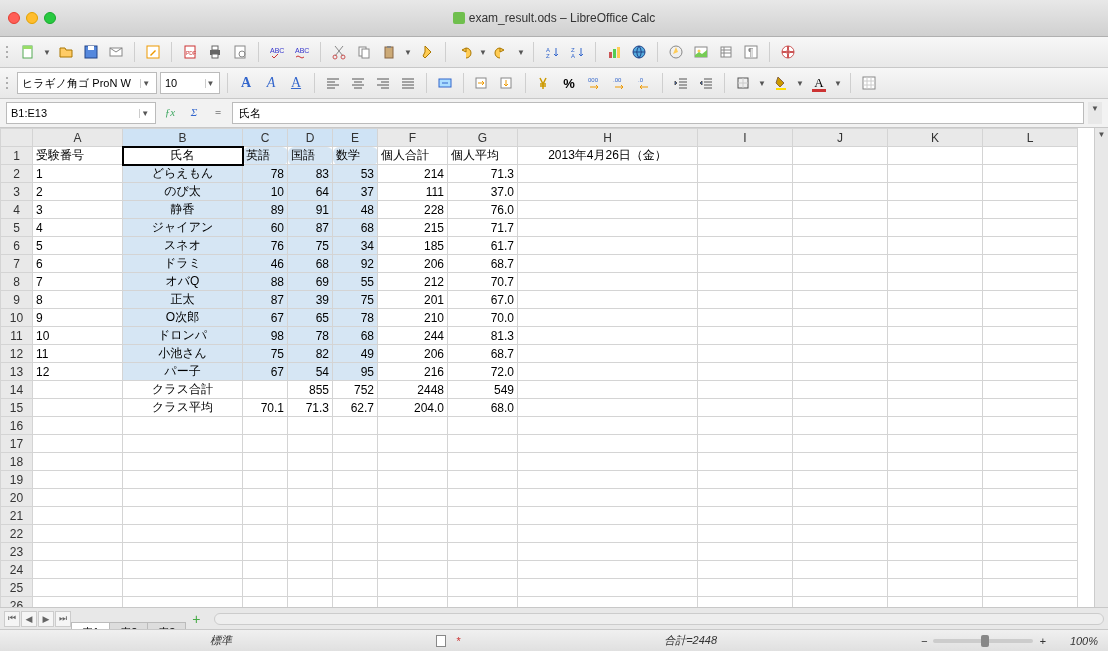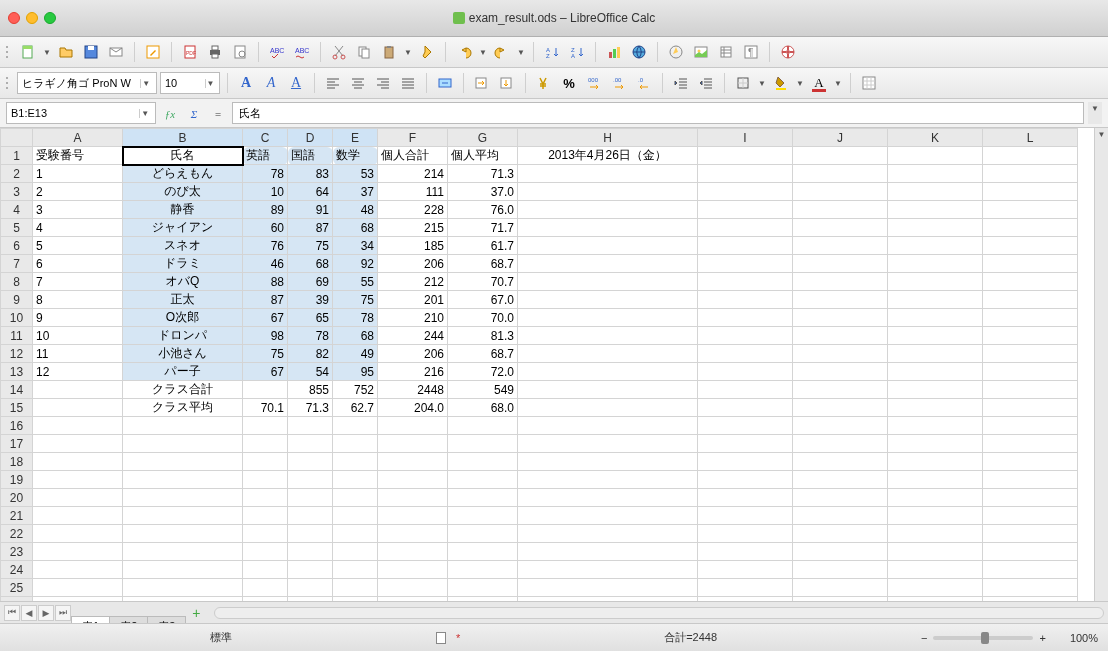--- a/index.html
+++ b/index.html
@@ -14,21 +14,21 @@
 .title .doc-icon { display: inline-block; width: 12px; height: 12px; background: #6fbf4d; border-radius: 2px; margin-right: 4px; vertical-align: -2px; }
 .toolbar { background: linear-gradient(#f7f7f7,#e8e8e8); border-bottom: 1px solid #c8c8c8; padding: 4px 6px; display: flex; align-items: center; gap: 3px; flex-wrap: wrap; min-height: 30px; }
 .tbicon { width: 22px; height: 22px; display: inline-flex; align-items: center; justify-content: center; cursor: pointer; border-radius: 2px; }
 .tbicon svg { width: 16px; height: 16px; }
 .sep { width: 1px; height: 20px; background: #cfcfcf; margin: 0 4px; }
 .handle { width: 6px; height: 20px; display: inline-flex; flex-direction: column; justify-content: space-around; margin-right: 2px; padding: 2px 0; }
 .handle span { width: 2px; height: 2px; background: #999; border-radius: 50%; }
 .combo { height: 22px; background: #fff; border: 1px solid #bbb; display: inline-flex; align-items: center; padding: 0 4px; font-size: 11px; }
 .combo input { border: none; outline: none; font-size: 11px; width: 100%; }
 .dropdown-arrow { width: 14px; text-align: center; color: #555; font-size: 8px; border-left: 1px solid #ccc; margin-left: 4px; cursor: pointer; }
-.formulabar { background: #f2f2f2; border-bottom: 1px solid #c8c8c8; padding: 3px 6px; display: flex; align-items: flex-end; gap: 4px; }
+.formulabar { background: #f2f2f2; border-bottom: 1px solid #c8c8c8; padding: 3px 6px; display: flex; align-items: flex-start; gap: 4px; }
 .namebox { width: 150px; }
 .formula-input { flex: 1; background: #fff; border: 1px solid #bbb; height: 22px; padding: 0 6px; display: flex; align-items: center; }
 .fxbtn { width: 20px; height: 20px; display: inline-flex; align-items: center; justify-content: center; font-style: italic; font-family: serif; color: #4a6; cursor: pointer; }
 .sheet-area { flex: 1; display: flex; overflow: hidden; background: #fff; position: relative; }
 .grid { flex: 1; overflow: auto; }
 table.sheet { border-collapse: collapse; table-layout: fixed; }
 table.sheet th, table.sheet td { border: 1px solid #d4d4d4; height: 18px; font-size: 12px; padding: 0 3px; white-space: nowrap; overflow: hidden; }
 table.sheet th { background: #e9e9e9; font-weight: normal; text-align: center; color: #333; position: sticky; }
 table.sheet thead th { top: 0; }
 table.sheet th.rowhdr { position: sticky; left: 0; width: 32px; background: #e9e9e9; }
@@ -38,21 +38,21 @@
 td.num { text-align: right; }
 td.ctr { text-align: center; }
 td.selcell { background: #d6e6f4; }
 td.activecell { background: #fff; outline: 2px solid #000; outline-offset: -1px; }
 .tabs-row { height: 22px; background: #e8e8e8; border-top: 1px solid #c8c8c8; display: flex; align-items: center; padding: 0 4px; gap: 0; }
 .navbtn { width: 16px; height: 16px; display: inline-flex; align-items: center; justify-content: center; font-size: 9px; color: #666; cursor: pointer; border: 1px solid #ccc; background: #f5f5f5; margin-right: 1px; }
 .sheettab { padding: 2px 10px; background: #ddd; border: 1px solid #bbb; border-bottom: none; font-size: 11px; cursor: pointer; margin-left: -1px; margin-top: 28px; }
 .sheettab.active { background: #fff; border-bottom: 1px solid #fff; }
 .addtab { width: 16px; height: 16px; display: inline-flex; align-items: center; justify-content: center; color: #4a4; cursor: pointer; font-size: 14px; margin-left: 2px; }
 .tab-scroll { flex: 1; height: 12px; margin-left: 10px; background: #eee; border: 1px solid #ccc; border-radius: 6px; }
-.statusbar { height: 28px; background: linear-gradient(#f0f0f0,#e0e0e0); border-top: 1px solid #c8c8c8; display: flex; align-items: center; padding: 0 10px; font-size: 11px; color: #333; }
+.statusbar { height: 22px; background: linear-gradient(#f0f0f0,#e0e0e0); border-top: 1px solid #c8c8c8; display: flex; align-items: center; padding: 0 10px; font-size: 11px; color: #333; font-style: italic; }
 .statusbar .spacer { flex: 1; }
 .zoom { display: flex; align-items: center; gap: 6px; }
 .zoom-track { width: 100px; height: 4px; background: #ccc; position: relative; border-radius: 2px; }
 .zoom-thumb { position: absolute; width: 8px; height: 12px; background: #888; border-radius: 2px; top: -4px; left: 48px; }
 .side-drop { width: 14px; background: #e8e8e8; border-left: 1px solid #ccc; display: flex; align-items: flex-start; justify-content: center; font-size: 8px; color: #555; padding-top: 2px; cursor: pointer; }
 .ins-marker { display:inline-block; width:10px; height:12px; border:1px solid #888; background:#fff; }
 </style>
 </head>
 <body>
 

